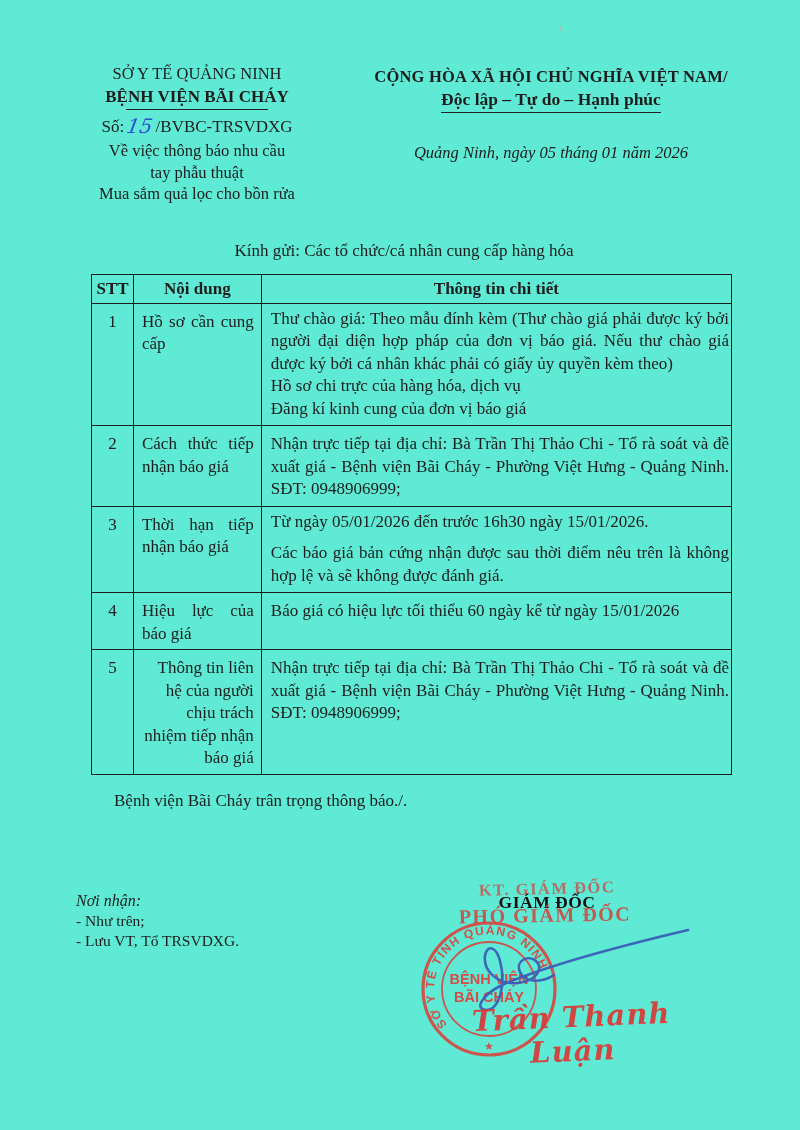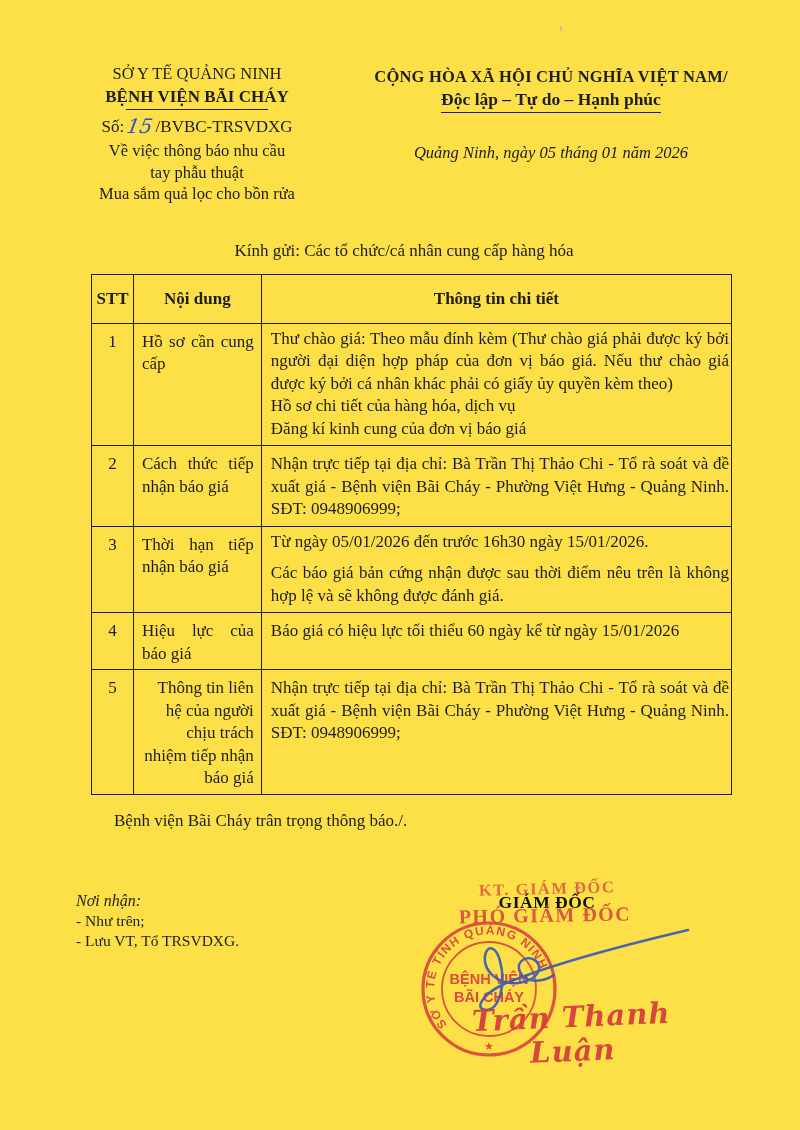--- a/index.html
+++ b/index.html
@@ -1,18 +1,18 @@
 <!DOCTYPE html>
 <html><head>
 <meta charset="utf-8">
 <style>
   html,body { margin:0; padding:0; background:#e8e8e8; }
   .page {
     position:relative; width:800px; height:1130px; margin:0 auto;
-    background:#fde047; overflow:hidden;
+    background:#5eead4; overflow:hidden;
     font-family:"Liberation Serif","DejaVu Serif",serif; color:#1d1d1d;
   }
   
   .hdr-left { position:absolute; left:78px; top:62px; width:238px; text-align:center; }
   .hdr-left .org-upper { font-size:16.5px; line-height:23px; }
   .hdr-left .org-name  { font-size:17px; font-weight:bold; line-height:23px; }
   .rule-left { width:142px; border-bottom:1.6px solid #222; margin:1px auto 2px auto; height:0; }
   .so-line { font-size:17px; line-height:26px; }
   .so-num {
     display:inline-block; font-family:"DejaVu Serif",serif; font-style:italic;
@@ -29,21 +29,21 @@
   
   .doc-body { position:absolute; left:76px; top:238px; width:656px; font-size:17px; line-height:26.5px; }
   .kinh-gui { text-align:center; margin:0 0 1px 0; }
   .doc-body p.para { margin:0; text-align:justify; text-indent:38px; }
 
   table.spec {
     border-collapse:collapse; margin:9px 0 0 15px; width:641px;
     font-size:17px; line-height:22.5px;
   }
   table.spec th, table.spec td { border:1.7px solid #1d1d1d; vertical-align:top; }
-  table.spec th { text-align:center; font-weight:bold; padding:12px 4px; line-height:24px; }
+  table.spec th { text-align:center; font-weight:bold; padding:2px 4px; line-height:24px; }
   col.c-stt { width:42px; } col.c-nd { width:128px; } col.c-ct { width:471px; }
   td.stt { text-align:center; padding-top:7px; }
   td.nd  { text-align:justify; padding:7px 7px 4px 8px; }
   td.ct  { padding:4px 2px 5px 9px; text-align:justify; }
   td.ct p { margin:0; }
   td.ct p.spaced { margin-top:9px; }
   tr.r2 td.ct, tr.r5 td.ct { padding-top:7px; }
   tr.r4 td.ct { padding-top:7px; }
   tr.r5 td.nd { text-align:right;margin-top:38px; }
 
@@ -113,21 +113,21 @@
           <th>Nội dung</th>
           <th>Thông tin chi tiết</th>
         </tr>
       </thead>
       <tbody>
         <tr class="r1">
           <td class="stt">1</td>
           <td class="nd">Hồ sơ cần cung cấp</td>
           <td class="ct">
             <p>Thư chào giá: Theo mẫu đính kèm (Thư chào giá phải được ký bởi người đại diện hợp pháp của đơn vị báo giá. Nếu thư chào giá được ký bởi cá nhân khác phải có giấy ủy quyền kèm theo)</p>
-            <p>Hồ sơ chi tiết của hàng hóa, dịch vụ</p>
+            <p>Hồ sơ chi trực của hàng hóa, dịch vụ</p>
             <p>Đăng kí kinh cung của đơn vị báo giá</p>
           </td>
         </tr>
         <tr class="r2">
           <td class="stt">2</td>
           <td class="nd">Cách thức tiếp nhận báo giá</td>
           <td class="ct">
             <p>Nhận trực tiếp tại địa chỉ: Bà Trần Thị Thảo Chi - Tổ rà soát và đề xuất giá - Bệnh viện Bãi Cháy - Phường Việt Hưng - Quảng Ninh. SĐT: 0948906999;</p>
           </td>
         </tr>

